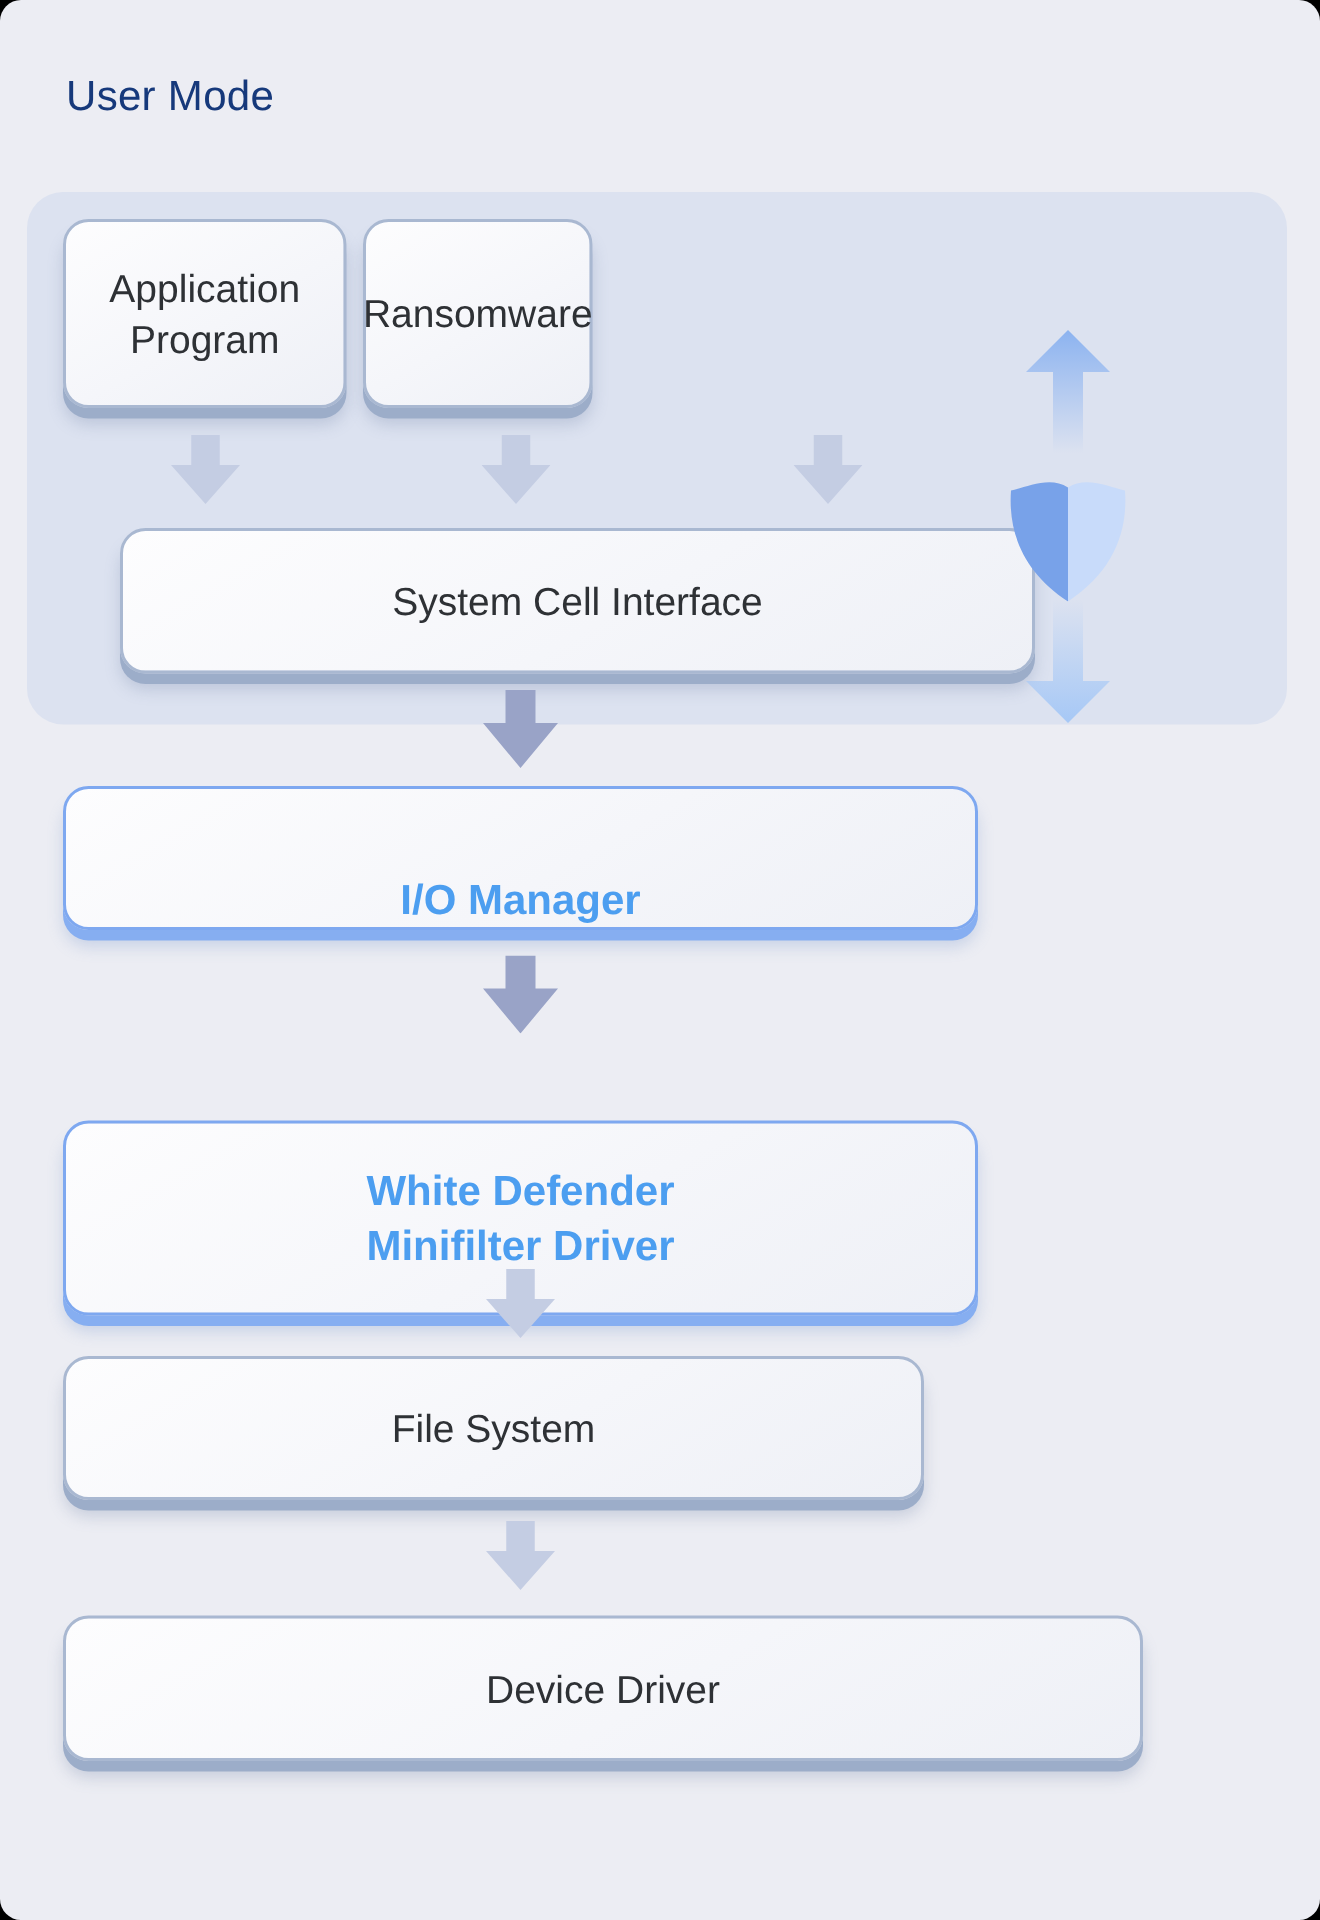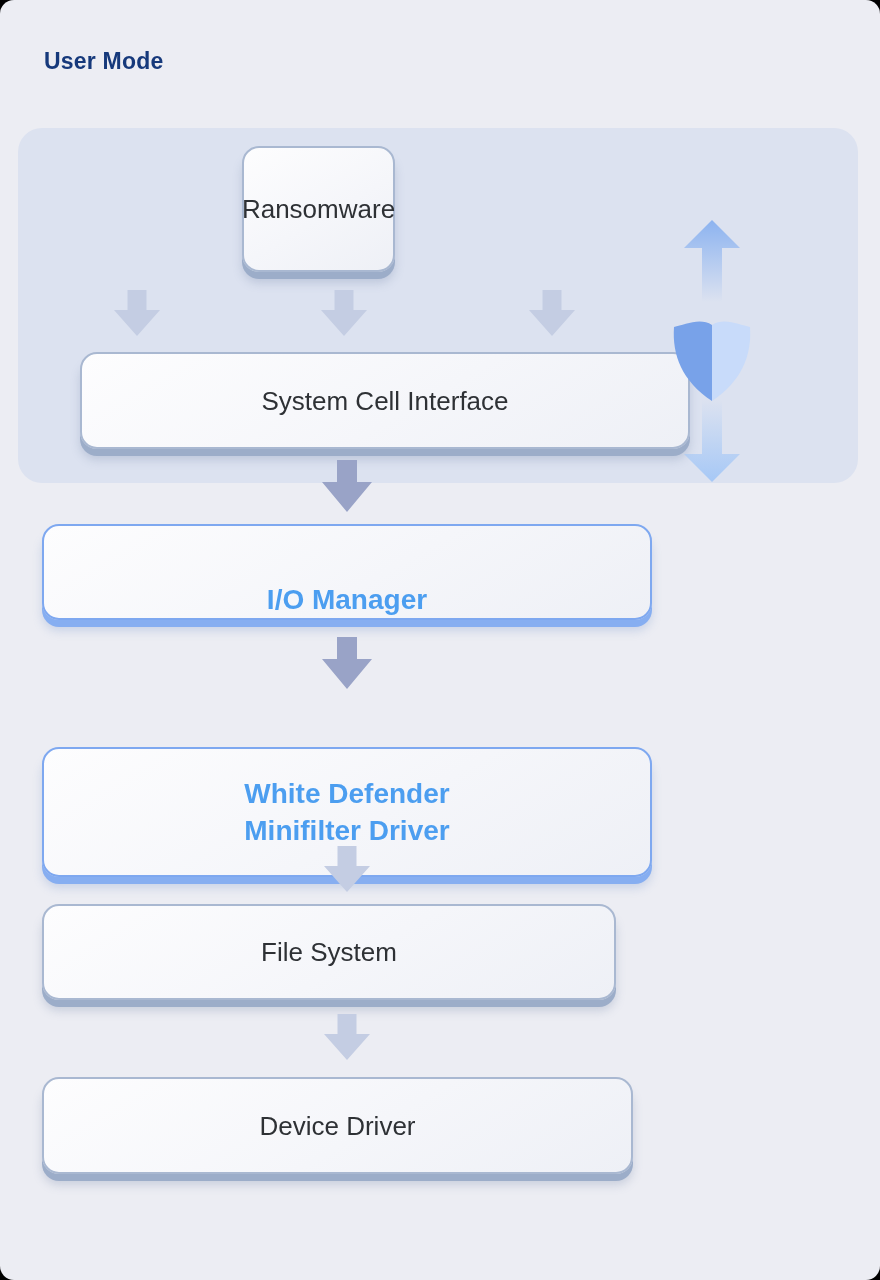--- a/index.html
+++ b/index.html
@@ -13,22 +13,22 @@
     width: 880px;
     height: 1280px;
     background: #ECEDF3;
     border-radius: 14px;
     overflow: hidden;
   }
   .page-title {
     position: absolute;
     left: 44px;
     top: 48px;
-    font-size: 23px;
-    font-weight: 700;
+    font-size: 28px;
+    font-weight: 400;
     color: #16397B;
     letter-spacing: 0.2px;
   }
   .user-mode-panel {
     position: absolute;
     left: 18px;
     top: 128px;
     width: 840px;
     height: 355px;
     background: #DCE2F0;
@@ -61,38 +61,41 @@
 
   
   .app-box-1 { left: 42px;  top: 146px; width: 189px; height: 126px; }
   .app-box-2 { left: 242px; top: 146px; width: 153px; height: 126px; }
   .app-box-3 { left: 457px; top: 146px; width: 190px; height: 126px; }
 
   .sci-box   { left: 42px; top: 352px;  width: 610px; height: 97px; margin-left: 38px;  }
   .io-box    { left: 42px; top: 524px;  width: 610px; height: 96px; align-items: flex-end;  }
   .wd-box    { left: 42px; top: 699px;  width: 610px; height: 130px; margin-top: 48px; }
   .fs-box    { left: 42px; top: 904px;  width: 574px; height: 96px;  }
-  .dd-box    { left: 42px; top: 1077px; width: 591px; height: 97px;  }
+  .dd-box    { left: 42px; top: 1077px; width: 720px; height: 97px;  }
 
   .arrow { position: absolute; }
 
   
   .flow-up-arrow   { left: 684px; top: 220px; }
   .shield          { left: 670px; top: 315px; }
   .flow-down-arrow { left: 684px; top: 400px; }
 </style>
 </head>
 <body>
 
 <div class="page">
 
   <div class="page-title">User Mode</div>
 
   <div class="user-mode-panel"></div>
 
+  <div class="card app-box-1">
+    <div class="label">Application Program</div>
+  </div>
   <div class="card app-box-2">
     <div class="label">Ransomware</div>
   </div>
 
   <svg class="arrow" style="left:114px;top:290px" width="46" height="46" viewBox="0 0 46 46">
     <path d="M13.5 0 h19 v20 h13.5 L23 46 L0 20 h13.5 Z" fill="#C4CDE3"></path>
   </svg>
   <svg class="arrow" style="left:321px;top:290px" width="46" height="46" viewBox="0 0 46 46">
     <path d="M13.5 0 h19 v20 h13.5 L23 46 L0 20 h13.5 Z" fill="#C4CDE3"></path>
   </svg>

